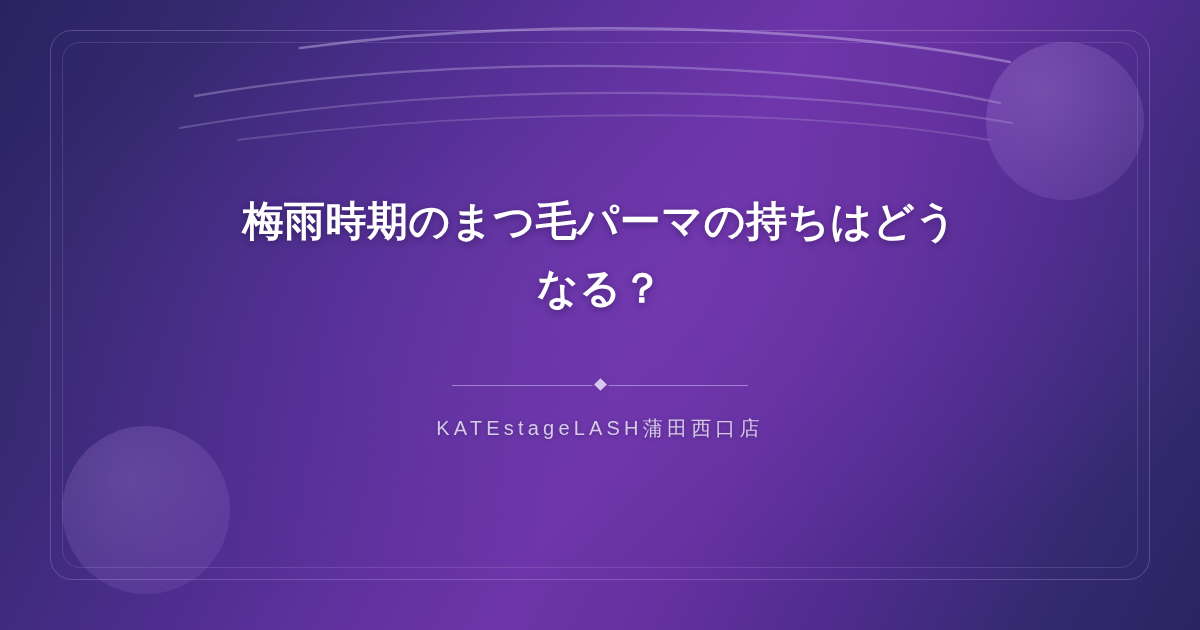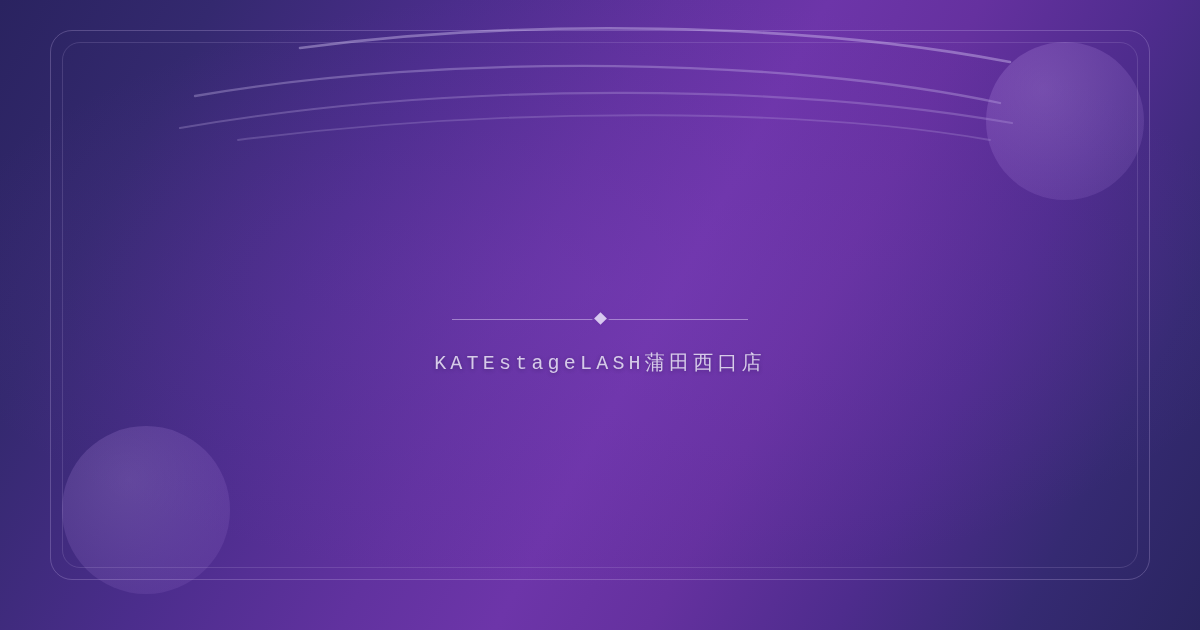--- a/index.html
+++ b/index.html
@@ -151,21 +151,20 @@
     box-shadow: 0 0 0 2px rgba(109, 53, 169, 0.85);
   }
 
   .subtitle {
     margin: 22px 0 0 0;
     font-size: 20px;
     font-weight: 400;
     color: #d6cbe9;
     letter-spacing: 4.2px;
     text-shadow: 0 1px 4px rgba(22, 12, 48, 0.30);
-    font-family: Liberation Mono, monospace;
   }
 </style>
 </head>
 <body>
 
 <div id="card">
 
   <div class="vignette"></div>
 
   <svg class="waves" viewBox="0 0 1200 260" preserveAspectRatio="none" aria-hidden="true">
@@ -178,20 +177,21 @@
   </svg>
 
   <div class="blob blob-tr"></div>
   <div class="blob blob-bl"></div>
 
   <div class="frame frame-outer"></div>
   <div class="frame frame-inner"></div>
 
   <div class="content">
 
+    <h1 class="title">梅雨時期のまつ毛パーマの持ちはどうなる？</h1>
 
     <div class="divider">
       <span class="divider-line"></span>
       <span class="divider-diamond"></span>
     </div>
 
     <p class="subtitle">KATEstageLASH蒲田西口店</p>
 
   </div>
 

